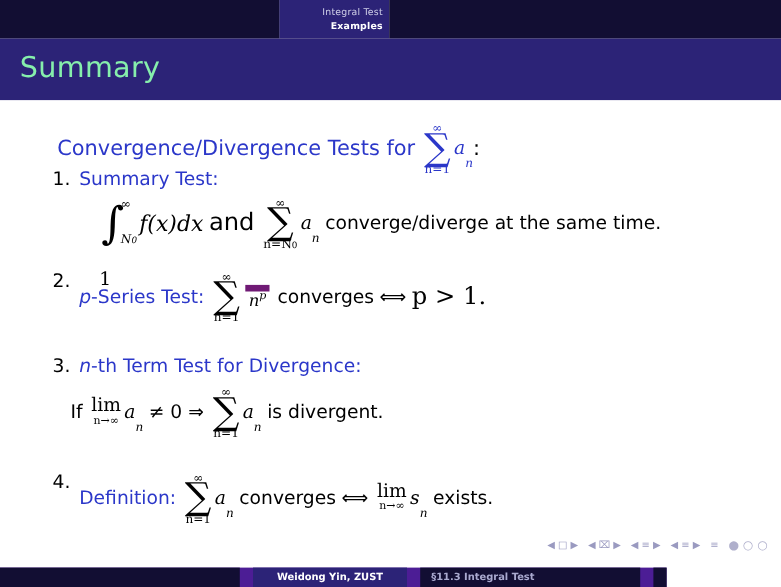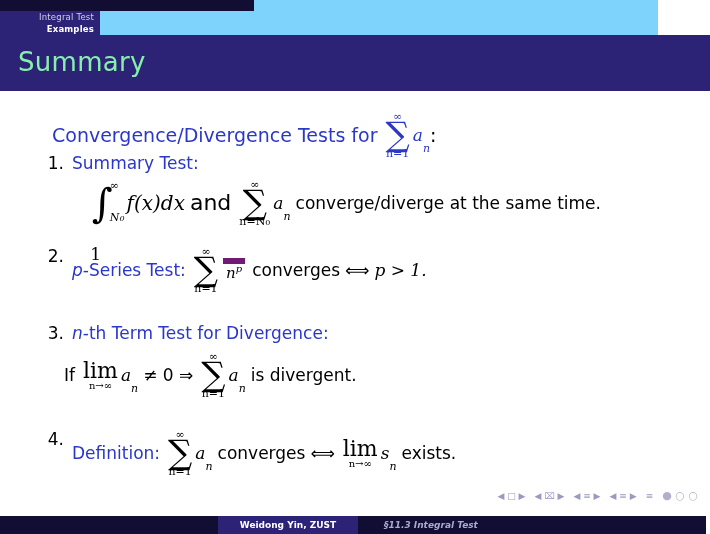--- a/index.html
+++ b/index.html
@@ -18,25 +18,24 @@
     position: absolute;
     left: 0; top: 0;
     width: 710px;
     height: 534px;
     background: #ffffff;
   }
   
   .topbar {
     position: absolute;
     left: 0; top: 0;
-    width: 658px;
+    width: 710px;
     height: 35px;
-    background: #7dd3fc;
-    display: flex;
-    flex-direction: column;
+    background: #a3a3a3;
+    display: flex;
   }
   .topbar-left {
     width: 254px;
     height: 35px;
     background: #120e33;
   }
   .topbar-mid {
     width: 100px;
     height: 35px;
     background: #2c2377;
@@ -173,21 +172,21 @@
   }
   
   .lim {
     display: inline-flex;
     flex-direction: column;
     align-items: center;
     vertical-align: middle;
     margin: 0 3px;
     line-height: 1.05;
   }
-  .lim .l { font-size: 22px; font-family: "DejaVu Serif", serif; }
+  .lim .l { font-size: 17px; font-family: "DejaVu Serif", serif; }
   .lim .s { font-size: 10px; font-family: "DejaVu Serif", serif; margin-top: -1px;}
   
   .item {
     position: absolute;
     display: block;
     font-size: 17px;
     white-space: nowrap;
   }
   .item .num {
     position: absolute;
@@ -241,24 +240,25 @@
   }
   .navdots .circ {
     color: #b0b0cc;
     font-size: 11px;
   }
   
   .footer {
     position: absolute;
     left: 0;
     bottom: 0;
-    width: 706px;
+    width: 606px;
     height: 18px;
     display: flex;
     background: #4c1d95;
+    gap: 12px;
   }
   .footer .f1 {
     width: 218px;
     background: #120e33;
   }
   .footer .f2 {
     width: 140px;
     background: #2c2377;
     color: #ffffff;
     font-size: 9px;
@@ -268,23 +268,22 @@
     justify-content: center;
   }
   .footer .f3 {
     width: 200px;
     background: #120e33;
     color: #aaaad0;
     font-size: 9px;
     font-weight: bold;
     display: flex;
     align-items: center;
-    padding-left: 26px;
+    padding-left: 10px;
     box-sizing: border-box;
-    font-style: italic;
   }
   .footer .f4 {
     flex: 1;
     background: #120e33;
   }
   .sp { display: inline-block; width: 5px; }
 </style>
 </head>
 <body>
 
@@ -358,21 +357,21 @@
         </span>
         <span class="frac">
           <span class="num">1</span>
           <span class="den"><span style="font-style:italic">n</span><span style="font-size:10px;font-style:italic;vertical-align:super">p</span></span>
         </span>
         <span class="sp"></span>
         <span style="font-size:17px">converges</span>
         <span class="sp"></span>
         <span style="font-size:17px">⟺</span>
         <span class="sp"></span>
-        <span class="math" style="font-size:17px;font-style:italic">p &gt; 1.</span>
+        <span class="math" style="font-size:22px;">p &gt; 1.</span>
       </div>
     </div>
 
     <div class="item" id="item3">
       <span class="num">3.</span>
       <div class="itemhead row">
         <span class="label" style="font-style:italic">n</span>
           <span class="label">-th Term Test for Divergence:</span>
       </div>
       <div class="body row">

